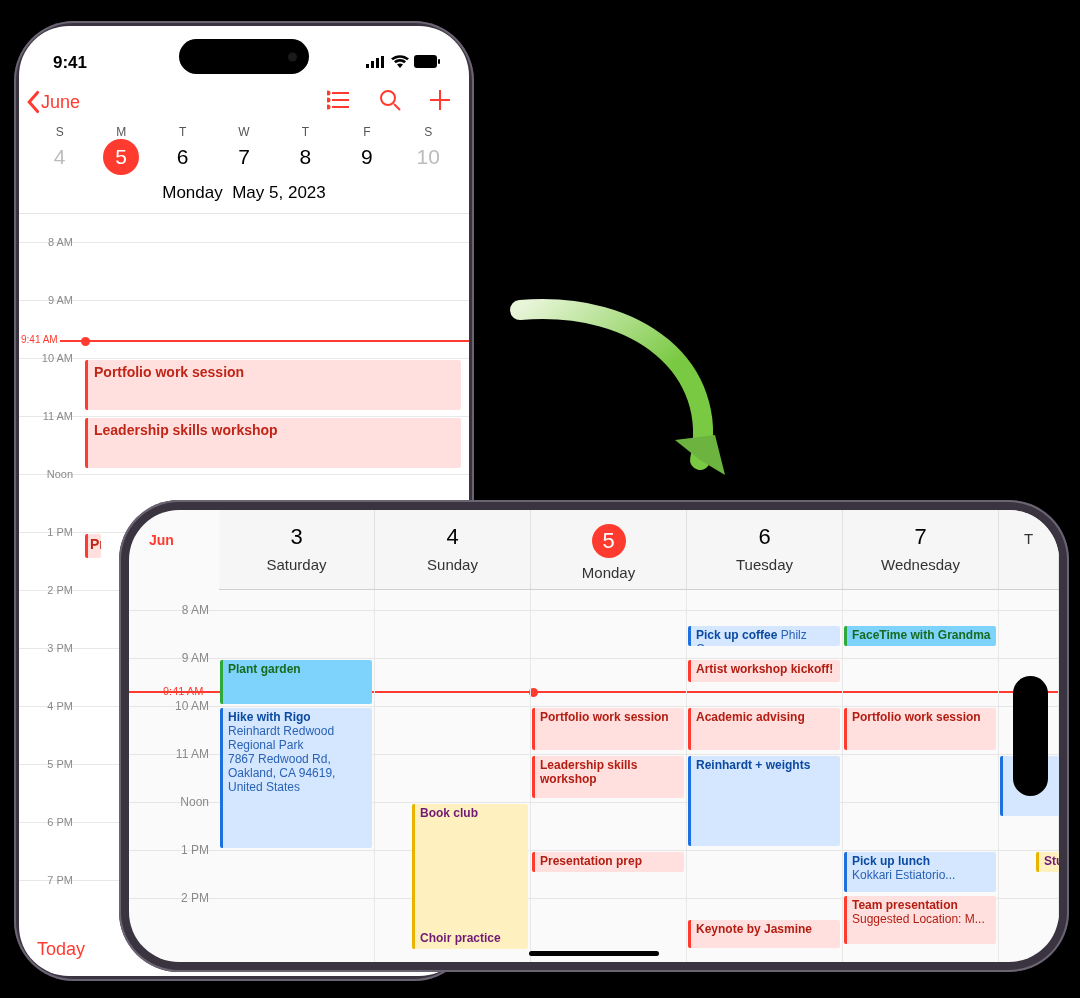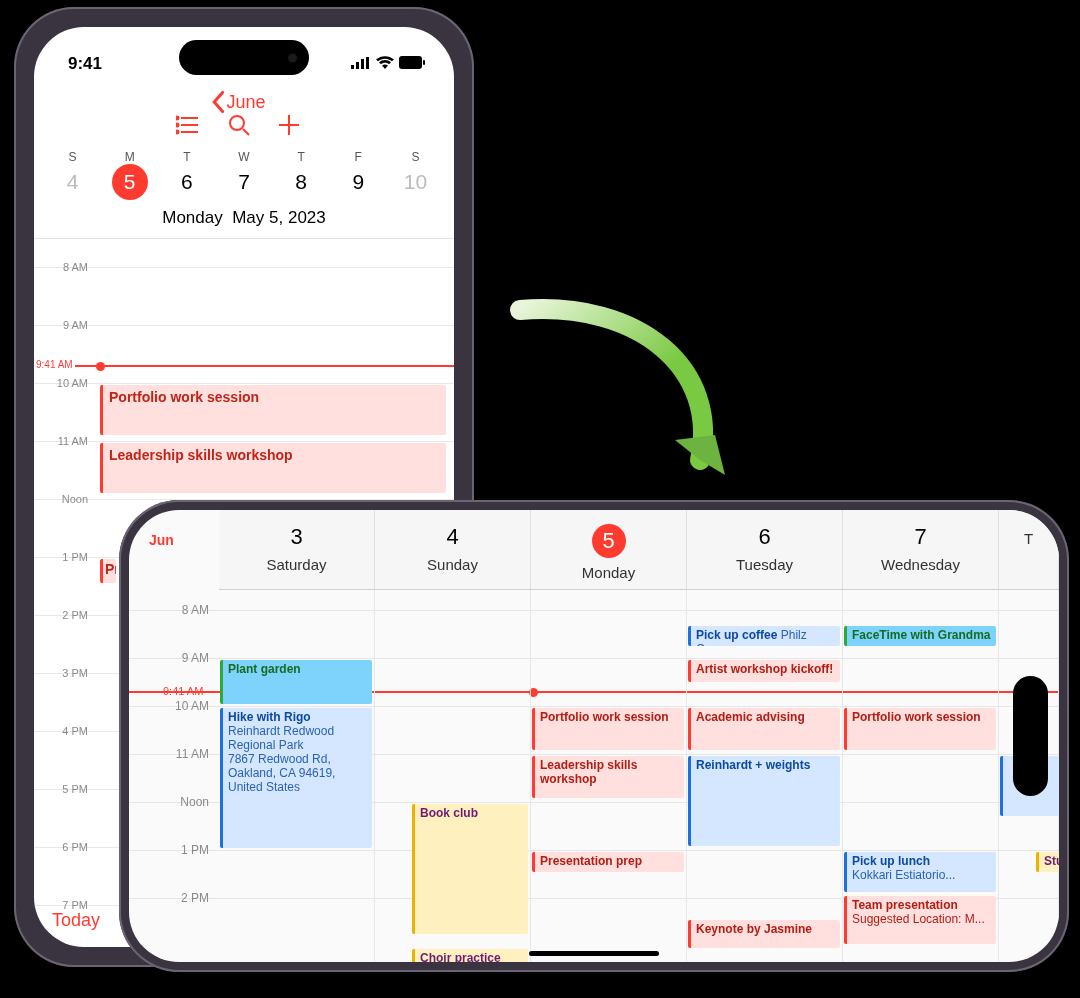--- a/index.html
+++ b/index.html
@@ -9,26 +9,26 @@
     width: 1080px;
     height: 998px;
     position: relative;
     overflow: hidden;
   }
 
   
   .phone-portrait {
     position: absolute;
     left: 14px;
-    top: 7px;
+    top: 21px;
     width: 460px;
     height: 960px;
     background: #3a3340;
     border-radius: 60px;
-    padding: 20px;
+    padding: 5px;
     box-shadow: 0 0 0 2px #6b6472 inset;
   }
   .phone-portrait .screen {
     width: 100%; height: 100%;
     background: #fff;
     border-radius: 50px;
     position: relative;
     overflow: hidden;
   }
   .notch-p {
@@ -48,21 +48,20 @@
   .statusbar {
     display:flex; justify-content:space-between; align-items:center;
     padding: 18px 28px 0 34px; height:55px;
     font-weight:600; font-size:17px;
   }
   .status-icons { display:flex; gap:5px; align-items:center; }
 
   .navbar {
     display:flex; justify-content:space-between; align-items:center;
     padding: 8px 18px 4px 6px;
-    flex-direction: column;
   }
   .back { display:flex; align-items:center; color:#ff3b30; font-size:18px; }
   .back svg { margin-right:-2px; }
   .nav-icons { display:flex; gap:28px; align-items:center; }
   .nav-icons svg { stroke:#ff3b30; }
 
   .weekhead {
     display:grid; grid-template-columns:repeat(7,1fr);
     padding: 6px 10px 0 10px; text-align:center;
   }
@@ -434,21 +433,21 @@
           <div class="wev green" style="top:70px;height:44px"><span class="t1">Plant garden</span></div>
           <div class="wev blue" style="top:118px;height:140px">
             <span class="t1">Hike with Rigo</span><br>
             <span class="t2" style="white-space:pre-line">Reinhardt Redwood Regional Park
 7867 Redwood Rd, Oakland, CA 94619, United States</span>
           </div>
         </div>
 
         <div class="c">
           <div class="wev yellow" style="top:214px;height:130px"><span class="t1">Book club</span></div>
-          <div class="wev yellow" style="top:359px;height:20px"><span class="t1">Choir practice</span></div>
+          <div class="wev yellow" style="top:339px;height:20px"><span class="t1">Choir practice</span></div>
         </div>
 
         <div class="c">
           <div class="wev red" style="top:118px;height:42px"><span class="t1">Portfolio work session</span></div>
           <div class="wev red" style="top:166px;height:42px"><span class="t1">Leadership skills workshop</span></div>
           <div class="wev red" style="top:262px;height:20px"><span class="t1">Presentation prep</span></div>
         </div>
 
         <div class="c">
           <div class="wev blue" style="top:36px;height:20px"><span class="t1">Pick up coffee</span> <span class="t2">Philz Co...</span></div>

